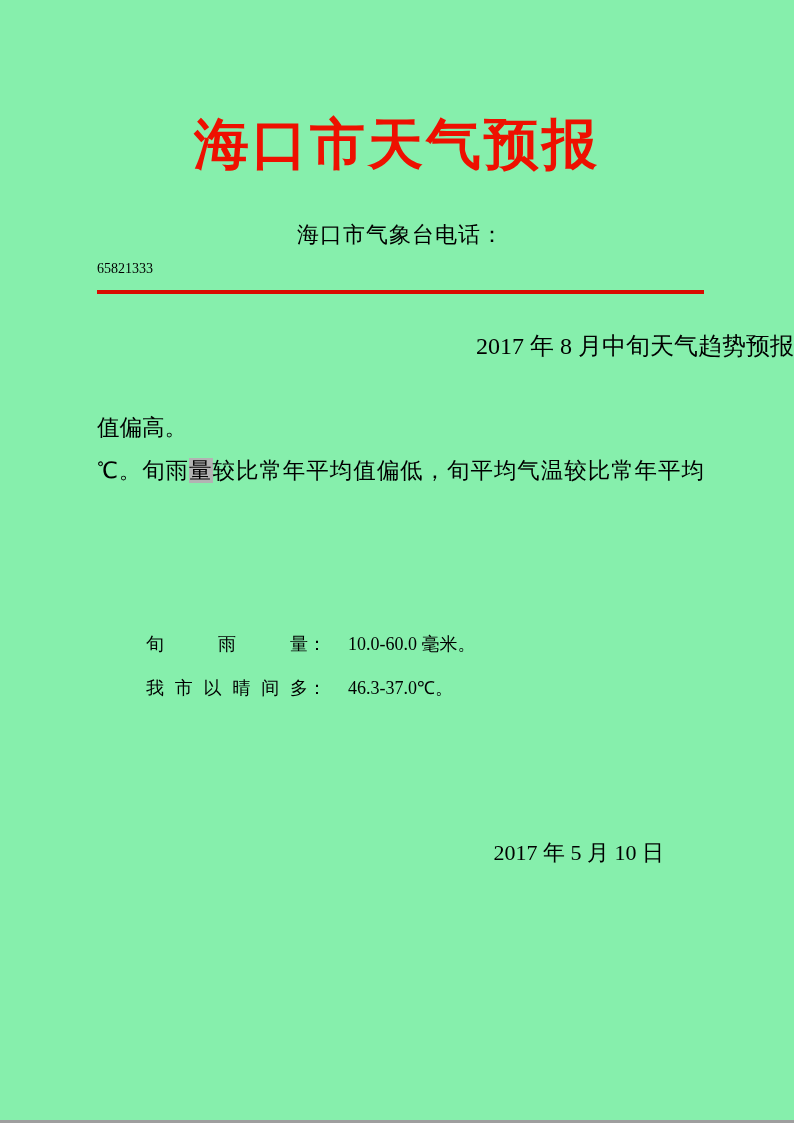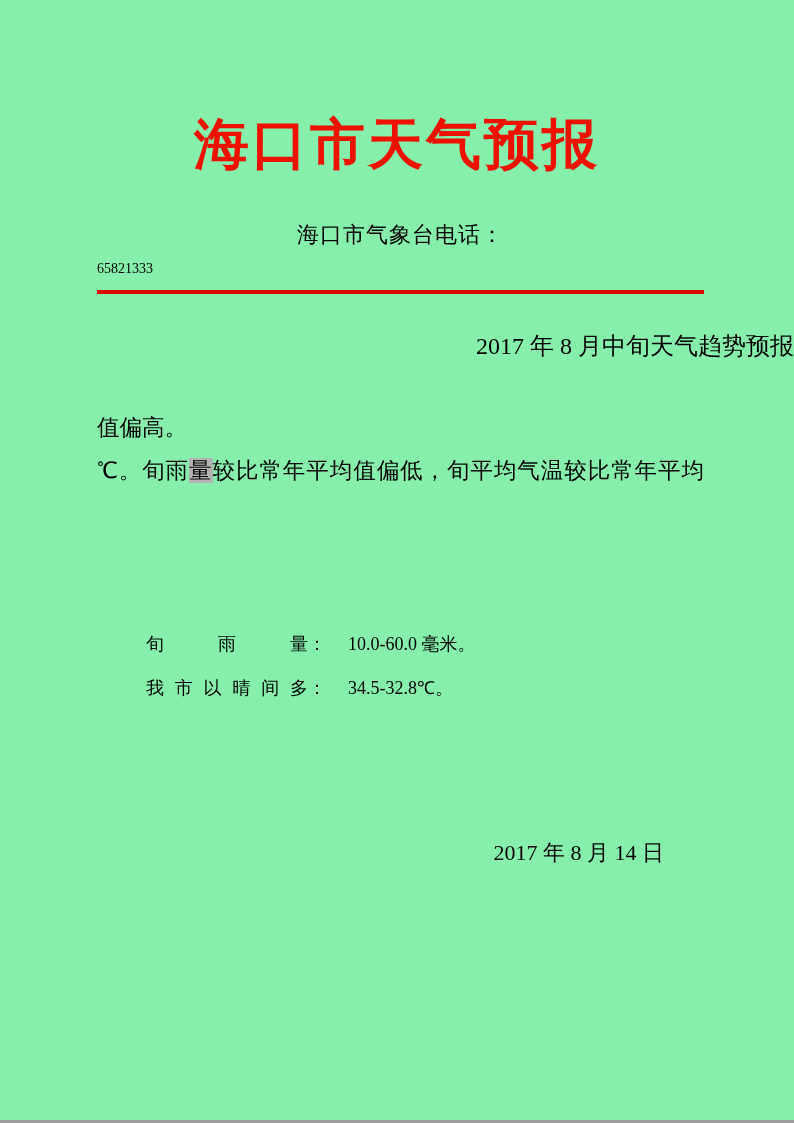--- a/index.html
+++ b/index.html
@@ -135,19 +135,19 @@
     <div class="body-line">
       <span>℃。旬雨</span><span class="hl" style="background: rgb(179, 179, 179);">量</span><span>较比常年平均值偏低，旬平均气温较比常年平均</span>
     </div>
   </div>
 
   <div class="stats">
     <div class="stat-row">
       <span class="stat-label">旬雨量</span><span class="stat-colon">：</span><span class="stat-value">10.0-60.0 毫米。</span>
     </div>
     <div class="stat-row">
-      <span class="stat-label">我市以晴间多</span><span class="stat-colon">：</span><span class="stat-value">34.5-32.8℃。</span>
+      <span class="stat-label">我市以晴间多</span><span class="stat-colon">：</span><span class="stat-value">46.3-37.0℃。</span>
     </div>
   </div>
 
-  <div class="date-line">2017 年 8 月 14 日</div>
+  <div class="date-line">2017 年 5 月 10 日</div>
 
 </div>
 
 </body></html>

